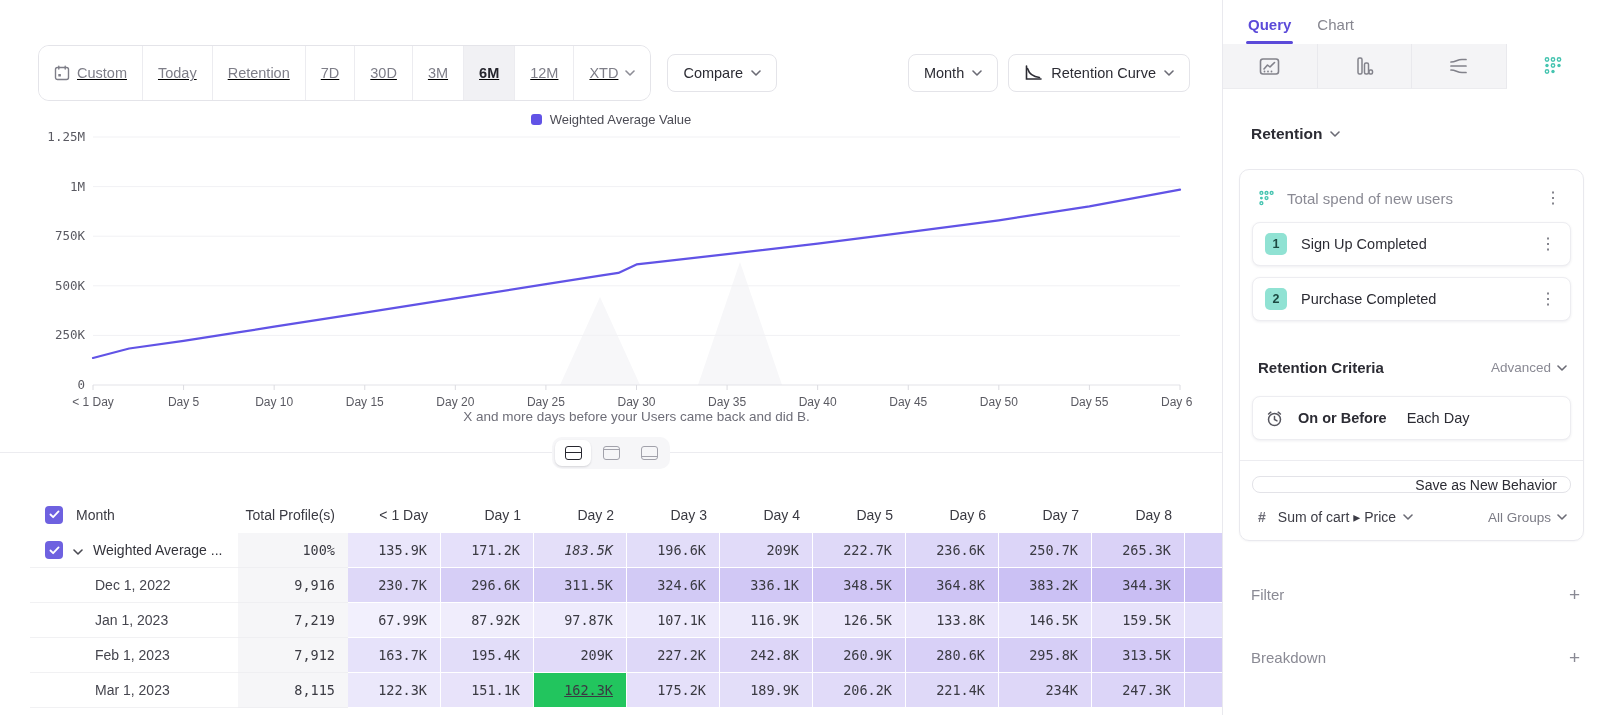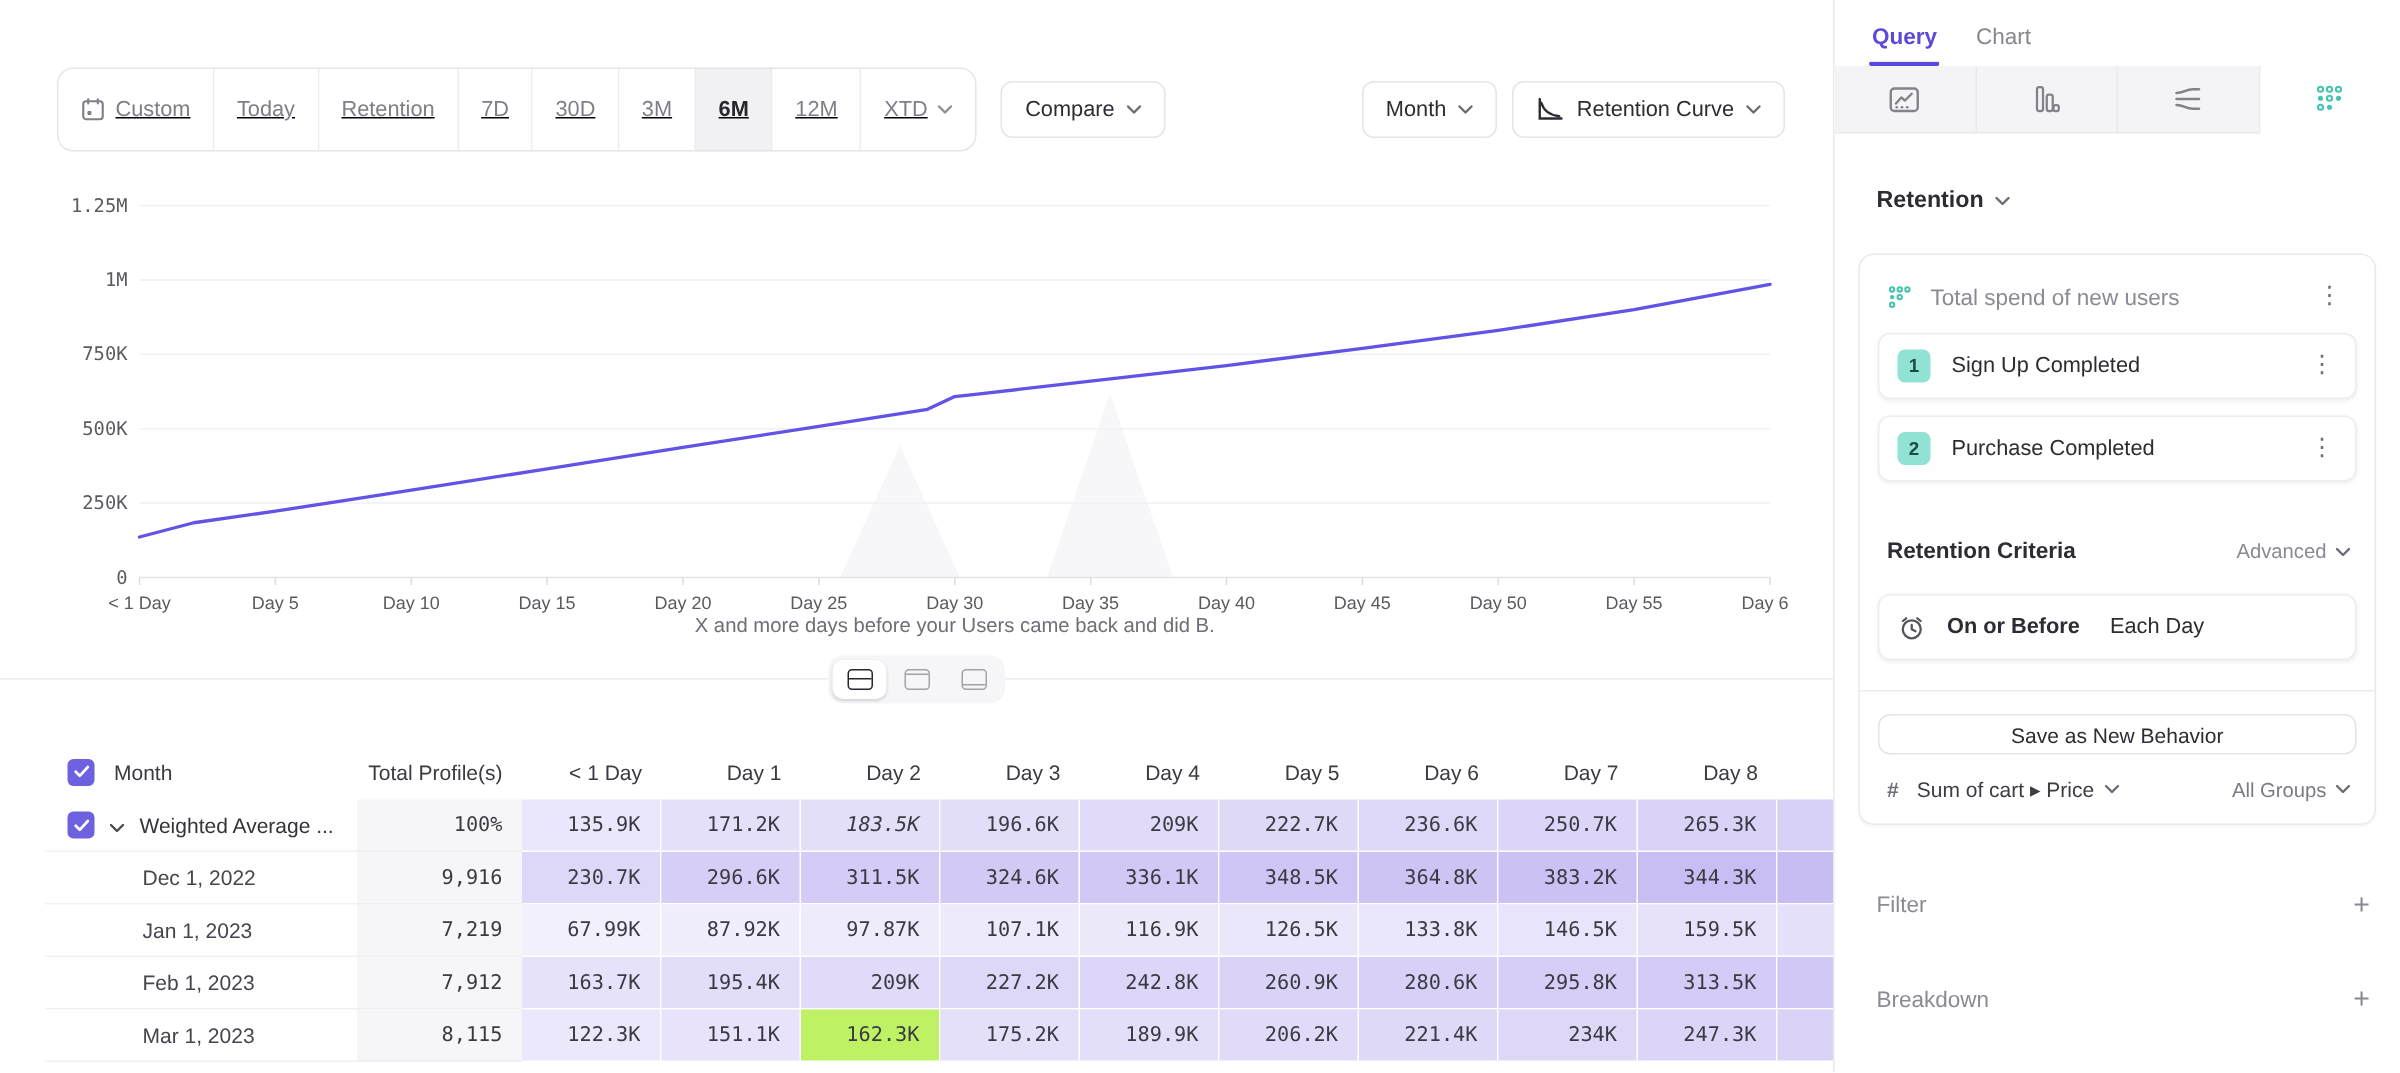--- a/index.html
+++ b/index.html
@@ -70,21 +70,21 @@
   .step-card { display:flex; align-items:center; gap:14px; height:44px; border:1px solid #ededf1; border-radius:8px; box-shadow:0 1px 3px rgba(20,20,50,.07); padding:0 8px 0 12px; margin-bottom:11px; background:#fff; }
   .step-num { width:22px; height:22px; border-radius:5px; display:flex; align-items:center; justify-content:center; font-size:12.5px; font-weight:700; color:#1d4a42; }
   .step-label { flex:1; font-size:14.5px; color:#2c2c34; }
   .crit-row { display:flex; align-items:center; justify-content:space-between; margin:38px 4px 20px 6px; }
   .crit-label { font-size:15px; font-weight:700; color:#2c2c34; }
   .crit-mode { font-size:13.5px; color:#8a8a94; display:flex; align-items:center; gap:6px; cursor:pointer; }
   .onb-card { display:flex; align-items:center; gap:14px; height:44px; border:1px solid #ededf1; border-radius:8px; box-shadow:0 1px 3px rgba(20,20,50,.07); padding:0 12px; background:#fff; cursor:pointer; }
   .onb-main { font-size:14.5px; font-weight:700; color:#2c2c34; }
   .onb-sub { font-size:14.5px; color:#2c2c34; margin-left:6px; }
   .q-divider { border-top:1px solid #ececf0; margin:20px -12px 0 -12px; }
-  .save-btn { margin-top:15px; width:100%; height:27px; border:1px solid #e3e3e8; border-radius:8px; background:#fff; text-align:center; padding:0 13px; font-size:14px; color:#2c2c34; font-family:inherit; cursor:pointer; }
+  .save-btn { margin-top:15px; width:100%; height:17px; border:1px solid #e3e3e8; border-radius:8px; background:#fff; text-align:right; padding:0 13px; font-size:14px; color:#2c2c34; font-family:inherit; cursor:pointer; }
   .sum-row { display:flex; align-items:center; gap:12px; padding:15px 4px 15px 6px; }
   .hash { color:#6e6e78; font-size:14px; font-weight:700; }
   .measure { font-size:14px; color:#3c3c45; display:flex; align-items:center; gap:7px; cursor:pointer; flex:1; }
   .groups { font-size:13.5px; color:#7b7b85; display:flex; align-items:center; gap:6px; cursor:pointer; }
   .section-row { display:flex; align-items:center; justify-content:space-between; margin:44px 20px 0 28px; }
   .section-label { font-size:15px; color:#8a8a94; }
   .plus { font-size:19px; color:#8a8a94; cursor:pointer; line-height:1; }
   svg text { font-family:"Liberation Sans", sans-serif; }
   svg text.mono { font-family:"DejaVu Sans Mono", monospace; }
 </style>
@@ -152,20 +152,24 @@
             <path d="M3.5 3.5 Q6 11.5 15.5 12.5" fill="none" stroke="#2c2c34" stroke-width="1.6" stroke-linecap="round"></path>
           </svg>
           <span>Retention Curve</span>
           <svg class="chev" viewBox="0 0 10 6">
               <polyline points="1,1 5,5 9,1"></polyline>
             </svg>
         </button>
       </div>
     </div>
 
+    <div class="legend">
+      <span class="legend-swatch" id="legendSwatch" style="background: rgb(97, 83, 230);"></span>
+      <span>Weighted Average Value</span>
+    </div>
 
     <div class="chart-wrap">
       <div class="watermark" style="left:530px; top:172px; width:80px; height:88px;"></div>
       <div class="watermark" style="left:668px; top:137px; width:84px; height:123px;"></div>
       <svg id="chartSvg" width="1162" height="285" viewBox="0 0 1162 285" style="position:absolute;left:0;top:0">
           <line x1="63" y1="260" x2="1150" y2="260" stroke="#e3e3e8" stroke-width="1"></line>
           <text x="55" y="264" text-anchor="end" font-size="12.5" fill="#5a5a62" class="mono">0</text>
           <line x1="63" y1="210.4" x2="1150" y2="210.4" stroke="#f1f1f4" stroke-width="1"></line>
           <text x="55" y="214.4" text-anchor="end" font-size="12.5" fill="#5a5a62" class="mono">250K</text>
           <line x1="63" y1="160.8" x2="1150" y2="160.8" stroke="#f1f1f4" stroke-width="1"></line>
@@ -317,21 +321,21 @@
           <div class="td heat" style="background: rgb(212, 203, 246);">313.5K</div>
           <div class="td sliver" style="background: rgb(209, 200, 245);"></div>
           <div class="td label-cell">
             <div class="row-label-inner indent">
               <span>Mar 1, 2023</span>
             </div>
           </div>
           <div class="td profiles">8,115</div>
           <div class="td heat" style="background: rgb(235, 232, 251);">122.3K</div>
           <div class="td heat" style="background: rgb(232, 227, 250);">151.1K</div>
-          <div class="td heat" style="background: #bef264;">162.3K</div>
+          <div class="td heat" style="background: #22c55e; text-decoration: underline;">162.3K</div>
           <div class="td heat" style="background: rgb(229, 224, 250);">175.2K</div>
           <div class="td heat" style="background: rgb(227, 222, 249);">189.9K</div>
           <div class="td heat" style="background: rgb(225, 219, 249);">206.2K</div>
           <div class="td heat" style="background: rgb(223, 217, 248);">221.4K</div>
           <div class="td heat" style="background: rgb(222, 215, 248);">234K</div>
           <div class="td heat" style="background: rgb(220, 213, 248);">247.3K</div>
           <div class="td sliver" style="background: rgb(218, 211, 247);"></div>
         </div>
       </div>
   </div>

